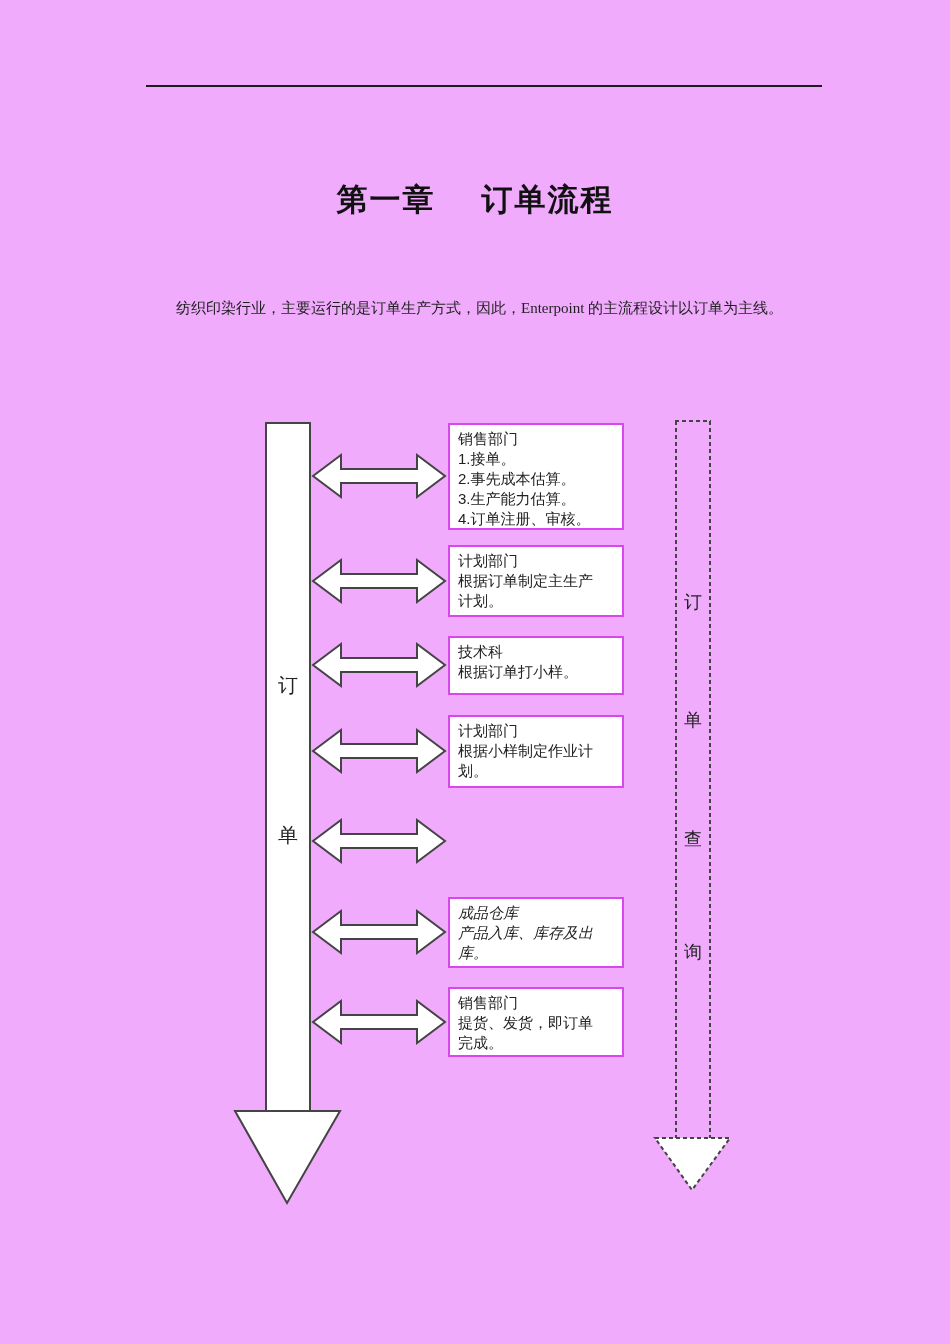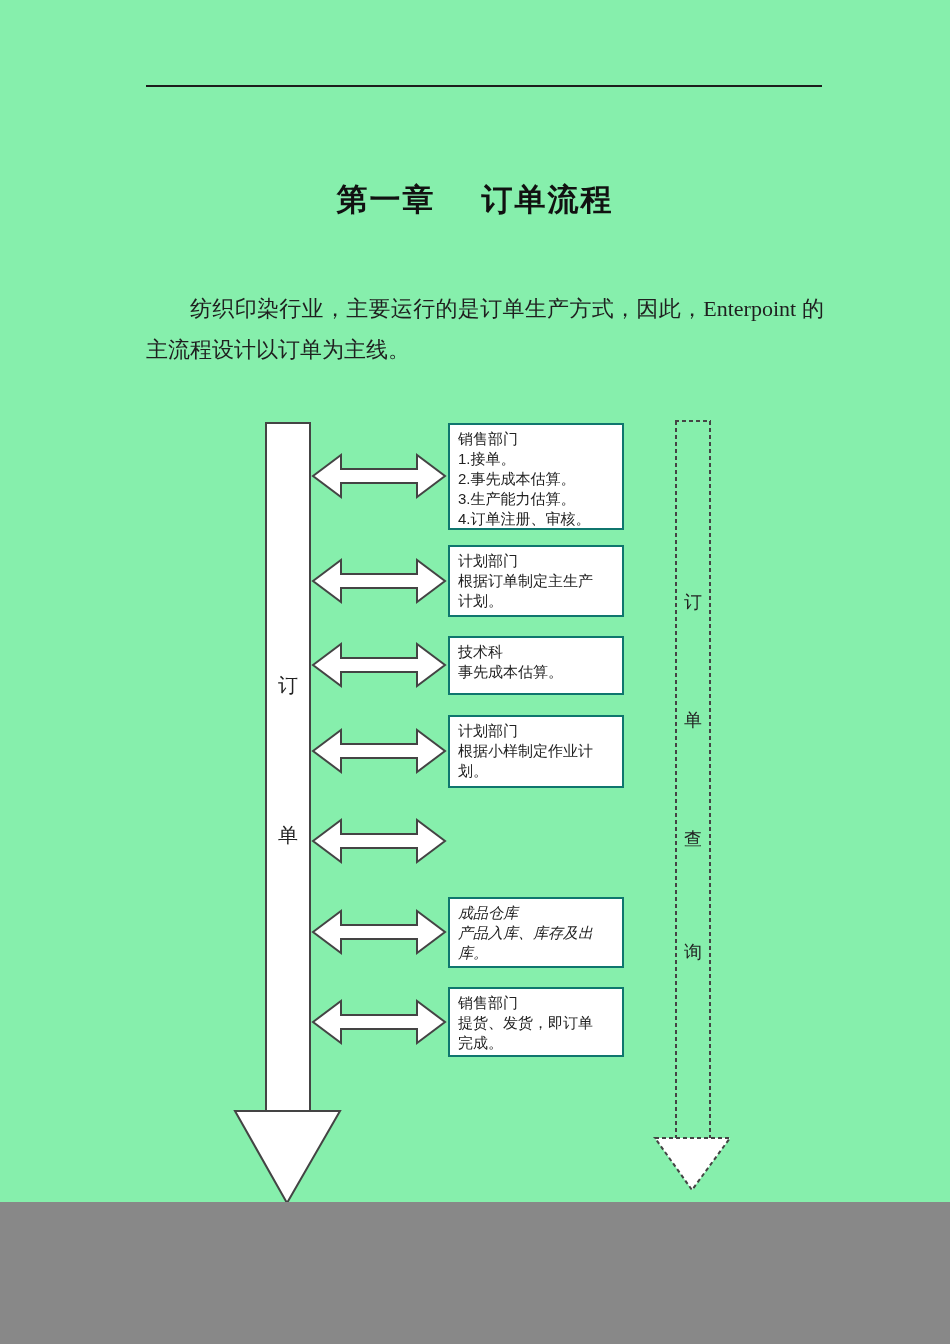--- a/index.html
+++ b/index.html
@@ -1,20 +1,20 @@
 <!DOCTYPE html>
 <html><head>
 <meta charset="utf-8">
 <style>
   html, body { margin: 0; padding: 0; background: #888; }
   #page {
     position: relative;
     width: 950px;
-    height: 1202px;
-    background: #86efac;
+    height: 1344px;
+    background: #f0abfc;
     margin: 0 auto;
     overflow: hidden;
     font-family: "Liberation Serif", "DejaVu Serif", serif;
     color: #1a1a1a;
   }
   .header-rule {
     position: absolute;
     left: 146px; top: 85px;
     width: 676px; height: 0;
     border-top: 2px solid #1c1c1c;
@@ -27,37 +27,37 @@
     font-size: 31px;
     font-weight: bold;
     letter-spacing: 2px;
     color: #111;
   }
   .page-title .chapter-no { margin-right: 46px; }
   .intro-paragraph {
     position: absolute;
     left: 146px; top: 288px;
     width: 678px;
-    font-size: 22px;
+    font-size: 15px;
     line-height: 41px;
     text-align: justify;
     text-indent: 2em;
     color: #1f1f1f;
   }
   .diagram-layer {
     position: absolute;
     left: 0; top: 0;
     width: 950px; height: 1344px;
   }
   .process-box {
     position: absolute;
     left: 448px;
     width: 176px;
     box-sizing: border-box;
-    border: 2px solid #0f766e;
+    border: 2px solid #d946ef;
     background: #ffffff;
     padding: 4px 6px 2px 8px;
     font-family: "Liberation Sans", "DejaVu Sans", sans-serif;
     font-size: 15px;
     line-height: 20px;
     white-space: pre-line;
     color: #222;
   }
   .box-1 { top: 423px; height: 107px; }
   .box-2 { top: 545px; height: 72px; }
@@ -121,21 +121,21 @@
 
   <div class="process-box box-1">销售部门
 1.接单。
 2.事先成本估算。
 3.生产能力估算。
 4.订单注册、审核。</div>
   <div class="process-box box-2">计划部门
 根据订单制定主生产
 计划。</div>
   <div class="process-box box-3">技术科
-事先成本估算。</div>
+根据订单打小样。</div>
   <div class="process-box box-4">计划部门
 根据小样制定作业计
 划。</div>
   <div class="process-box box-6">成品仓库
 产品入库、库存及出
 库。</div>
   <div class="process-box box-7">销售部门
 提货、发货，即订单
 完成。</div>
 

